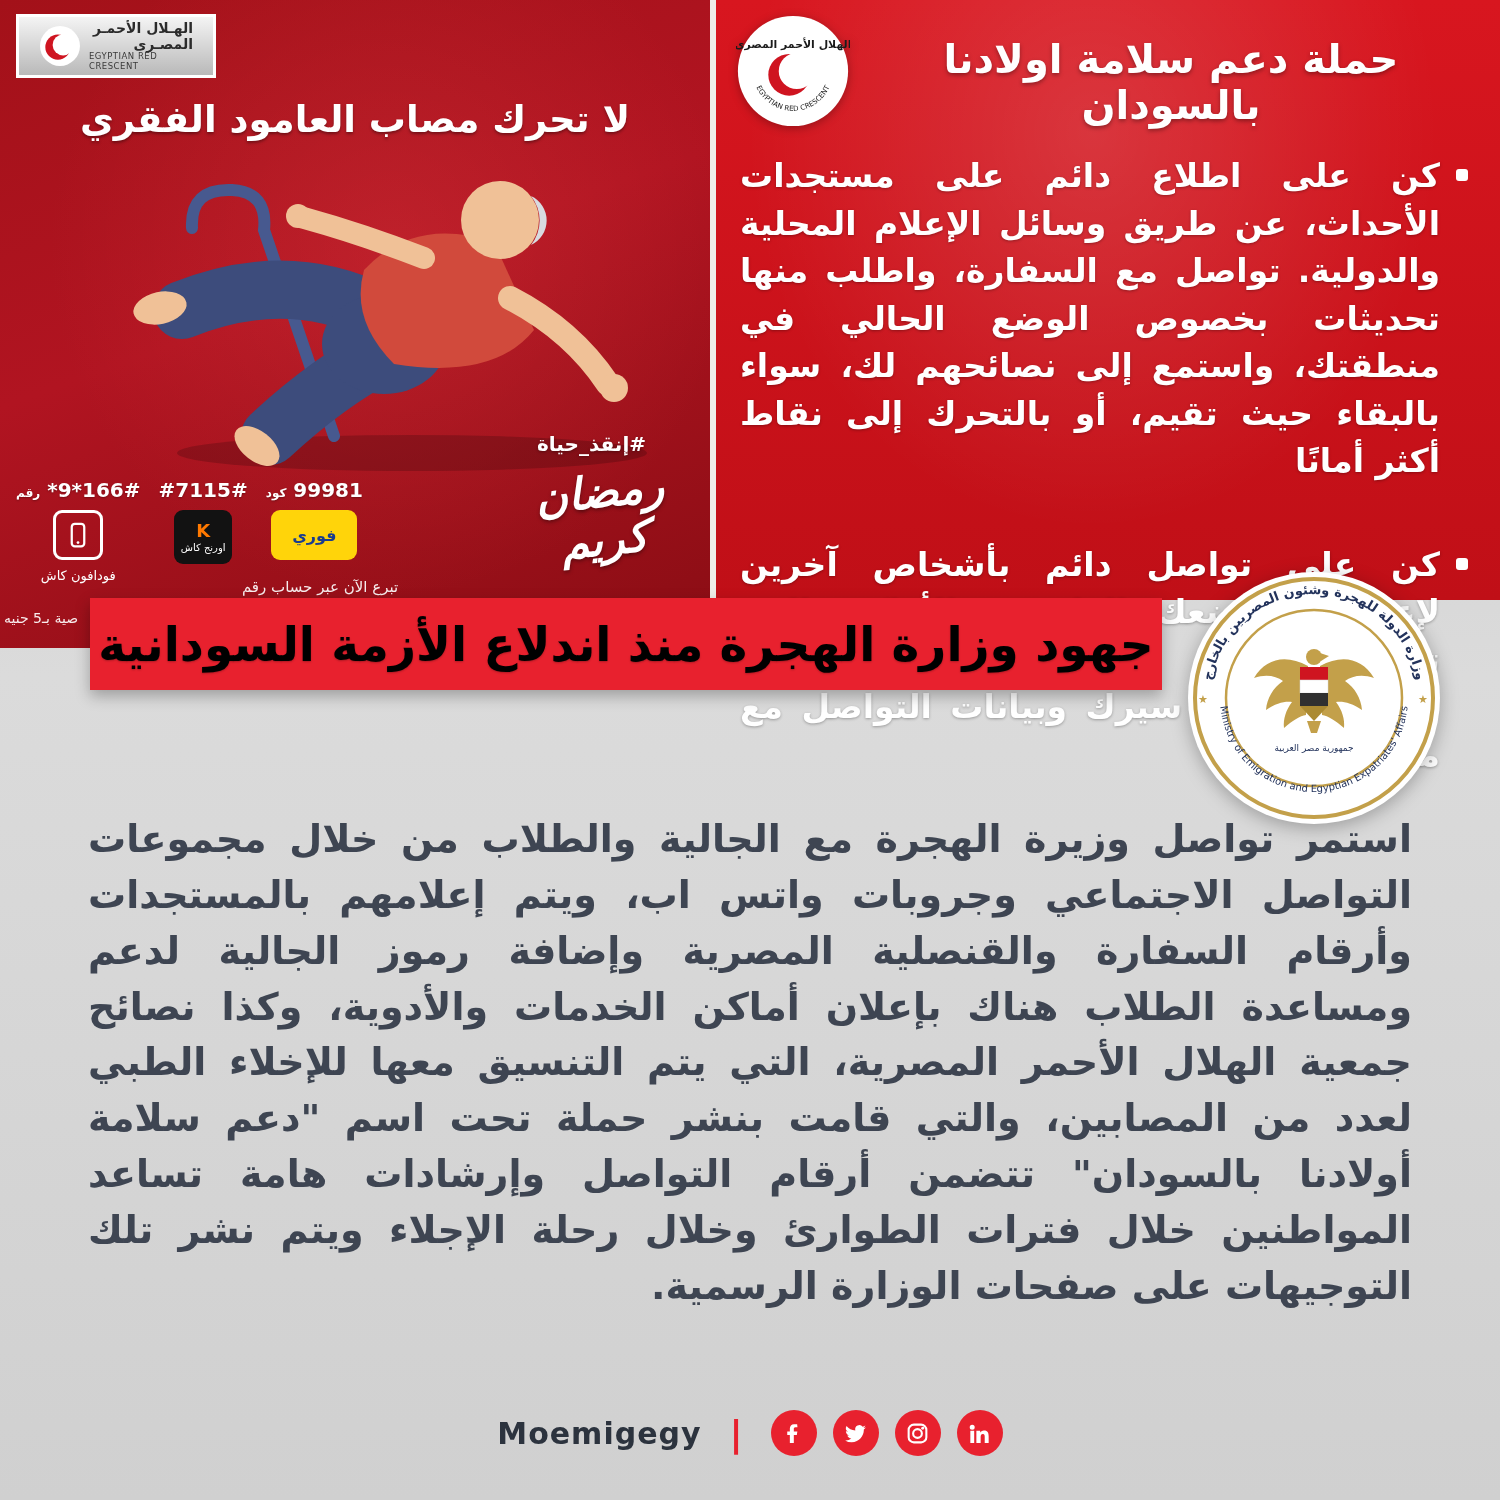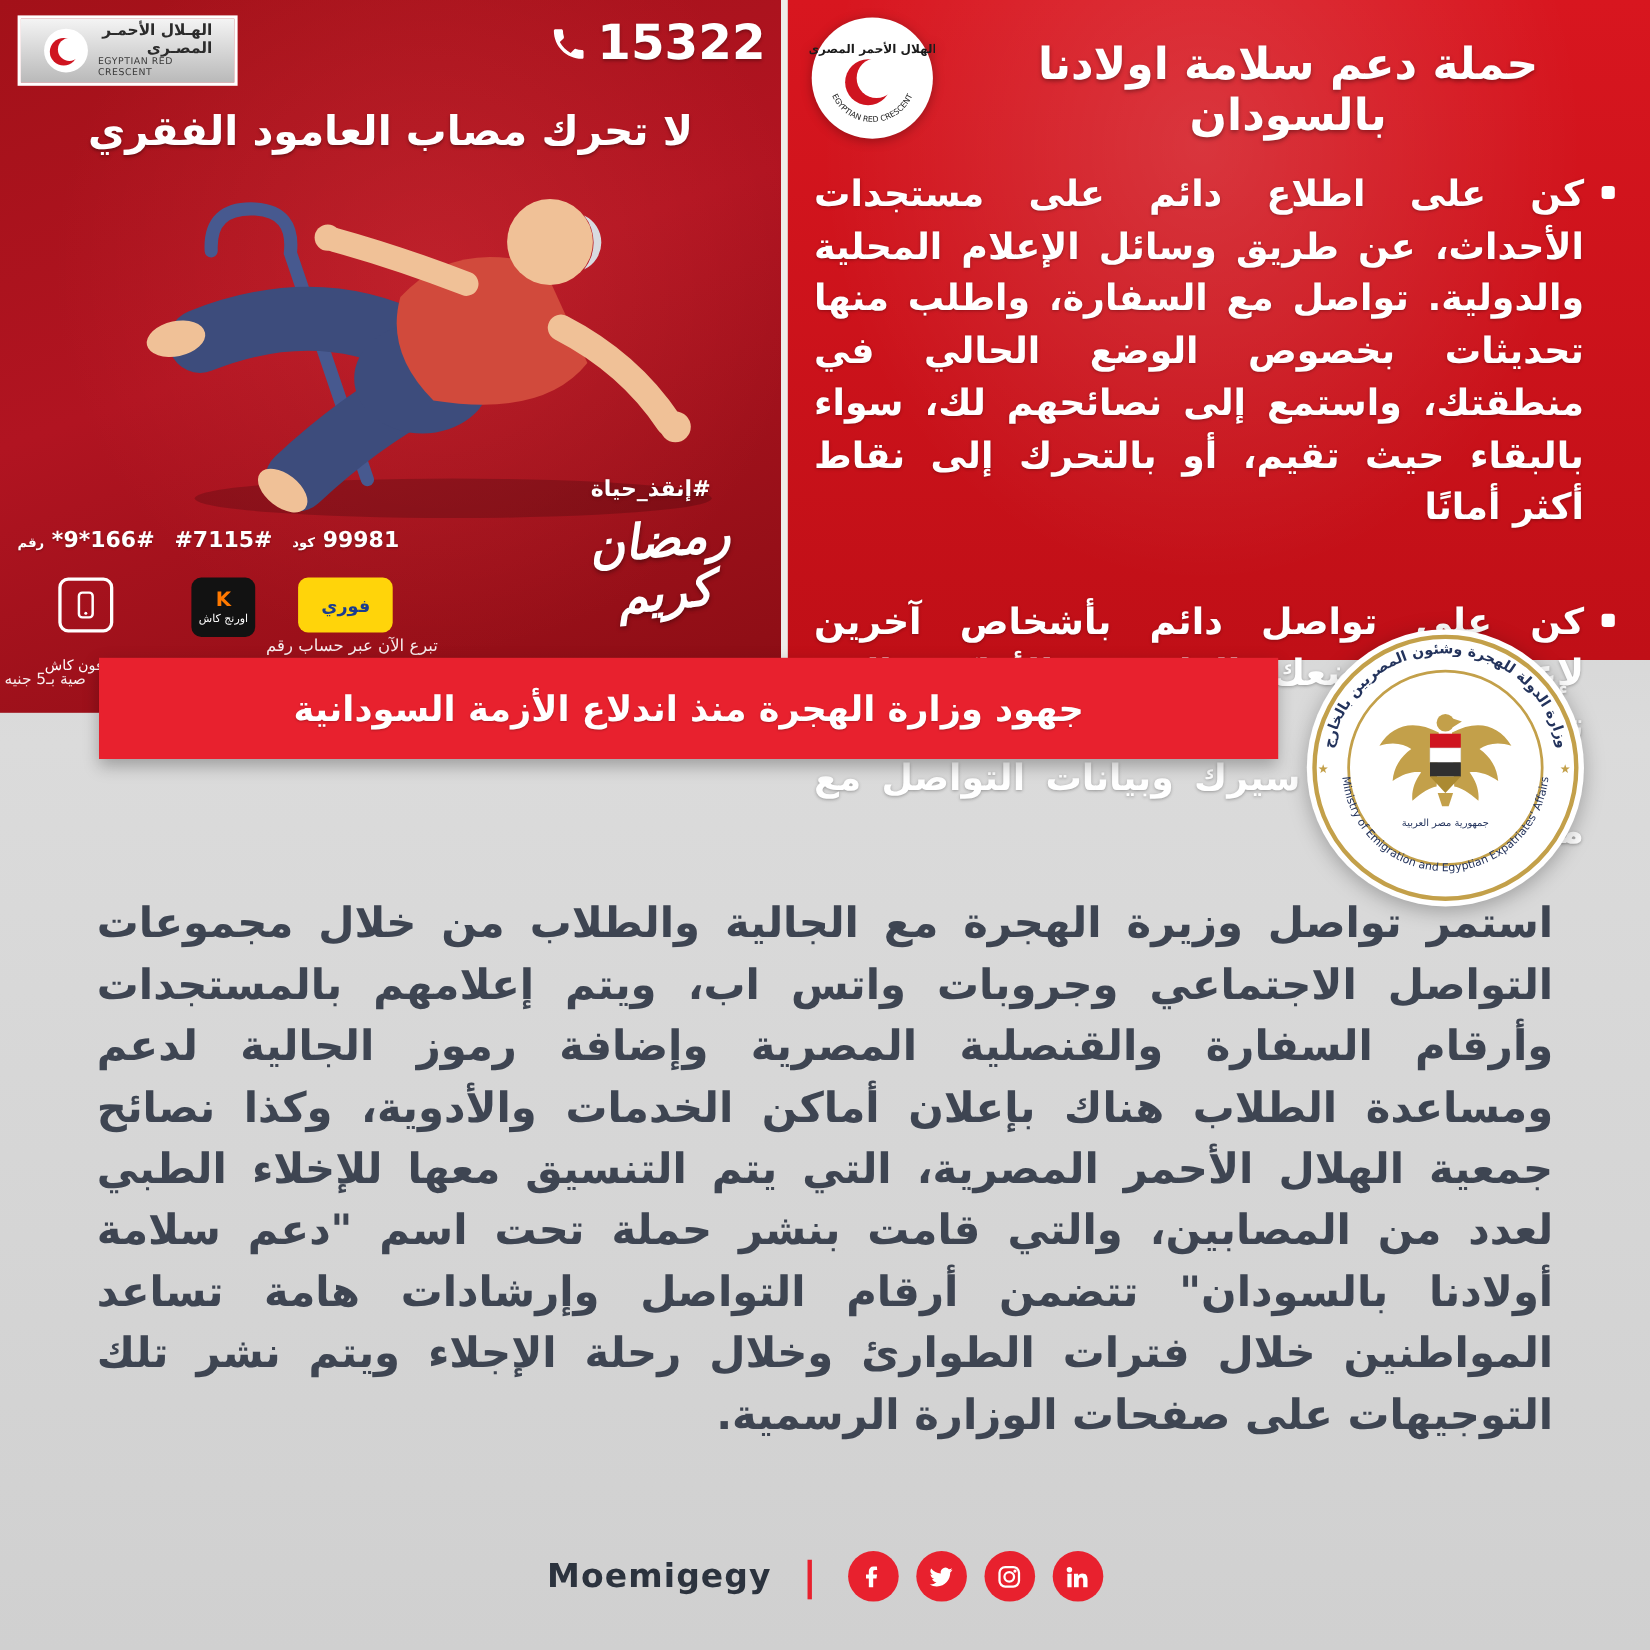--- a/index.html
+++ b/index.html
@@ -38,21 +38,21 @@
 
   .hashtag{position:absolute;top:432px;right:64px;direction:rtl;color:#fff;
     font-size:20px;font-weight:bold;text-shadow:0 1px 3px rgba(0,0,0,.35)}
 
   .ramadan{position:absolute;top:468px;right:8px;width:200px;text-align:center;color:#fff;
     font-size:44px;font-weight:bold;font-style:italic;line-height:1.08;transform:rotate(-6deg);
     direction:rtl;text-shadow:0 2px 4px rgba(0,0,0,.35)}
   .ramadan span{display:block}
 
   .donate-row{position:absolute;top:478px;left:16px;display:flex;gap:18px;align-items:flex-start}
-  .badge{display:flex;flex-direction:column;align-items:center;gap:23px;color:#fff;text-align:center}
+  .badge{display:flex;flex-direction:column;align-items:center;gap:8px;color:#fff;text-align:center}
   .badge-num{font-size:20px;font-weight:bold;direction:rtl;white-space:nowrap;text-shadow:0 1px 2px rgba(0,0,0,.3)}
   .badge-num .sm{font-size:12px}
   .badge-ic{display:flex;align-items:center;justify-content:center;border-radius:9px}
   .badge-ic.vf{width:50px;height:50px;border:3px solid #fff}
   .badge-ic.vf svg{width:30px;height:30px}
   .badge-ic.oc{width:58px;height:54px;background:#121212;flex-direction:column;gap:2px;padding:4px}
   .oc-mark{color:#ff7900;font-weight:bold;font-size:18px;line-height:1}
   .oc-txt{color:#fff;font-size:10px;direction:rtl;white-space:nowrap}
   .badge-ic.fw{width:86px;height:50px;background:#ffd40a;color:#1a3c8f;font-size:16px;font-weight:bold;direction:rtl}
   .badge-name{font-size:13px;direction:rtl}
@@ -71,21 +71,21 @@
   .bullet{display:flex;gap:16px}
   .bullet + .bullet{margin-top:56px}
   .b-mark{flex:none;width:12px;height:12px;background:#fff;border-radius:3px;margin-top:17px}
   .b-text{flex:1;color:#fff;font-size:33px;font-weight:bold;line-height:1.44;text-align:justify;
     text-shadow:0 1px 3px rgba(0,0,0,.3)}
 
   
   .banner{position:absolute;left:90px;top:598px;width:1072px;height:92px;z-index:5;
     background:#e8212e;display:flex;align-items:center;justify-content:center;
     box-shadow:0 6px 14px rgba(0,0,0,.28)}
-  .banner-text{color:#ffffff;font-size:32px;font-weight:bold;direction:rtl;text-shadow:0 1px 2px rgba(0,0,0,.25)}
+  .banner-text{color:#000000;font-size:47px;font-weight:bold;direction:rtl;text-shadow:0 1px 2px rgba(0,0,0,.25)}
 
   .ministry-seal{position:absolute;left:1186px;top:570px;width:256px;height:256px;z-index:6;
     filter:drop-shadow(0 4px 9px rgba(0,0,0,.28))}
 
   
   .article{position:absolute;top:812px;right:88px;left:88px;direction:rtl;text-align:justify;
     color:#3e4552;font-size:38px;font-weight:bold;line-height:1.47}
 
   
   .footer{position:absolute;bottom:44px;left:0;width:100%;display:flex;align-items:center;justify-content:center;gap:28px}
@@ -108,26 +108,20 @@
         <circle cx="20" cy="20" r="19" fill="#fff"></circle>
         <circle cx="18" cy="21" r="12" fill="#cf1420"></circle>
         <circle cx="23" cy="19" r="10" fill="#fff"></circle>
       </svg>
       <span class="plaque-text">
         <b>الهـلال الأحمـر المصـرى</b>
         <i>EGYPTIAN RED CRESCENT</i>
       </span>
     </div>
 
-    <div class="hotline">
-      <svg viewBox="0 0 24 24">
-        <path fill="#fff" d="M6.6 10.8c1.5 2.8 3.8 5.1 6.6 6.6l2.2-2.2c.3-.3.7-.4 1-.2 1.1.4 2.3.6 3.6.6.6 0 1 .4 1 1V20c0 .6-.4 1-1 1C10.6 21 3 13.4 3 4c0-.6.4-1 1-1h3.5c.6 0 1 .4 1 1 0 1.2.2 2.4.6 3.6.1.3 0 .7-.2 1l-2.3 2.2z"></path>
-      </svg>
-      <span>15322</span>
-    </div>
 
     <h2 class="lp-title">لا تحرك مصاب العامود الفقري</h2>
 
     <svg class="fall-art" viewBox="0 0 648 338">
       <ellipse cx="380" cy="305" rx="235" ry="18" fill="rgba(0,0,0,0.18)"></ellipse>
 
       <path d="M160 80 Q158 40 200 42 Q236 44 232 82 L302 288" stroke="#47598f" stroke-width="12" fill="none" stroke-linecap="round"></path>
 
       <path d="M345 165 Q255 120 150 162" stroke="#3d4c7c" stroke-width="58" fill="none" stroke-linecap="round"></path>
       <path d="M352 205 Q295 235 238 288" stroke="#3d4c7c" stroke-width="58" fill="none" stroke-linecap="round"></path>

